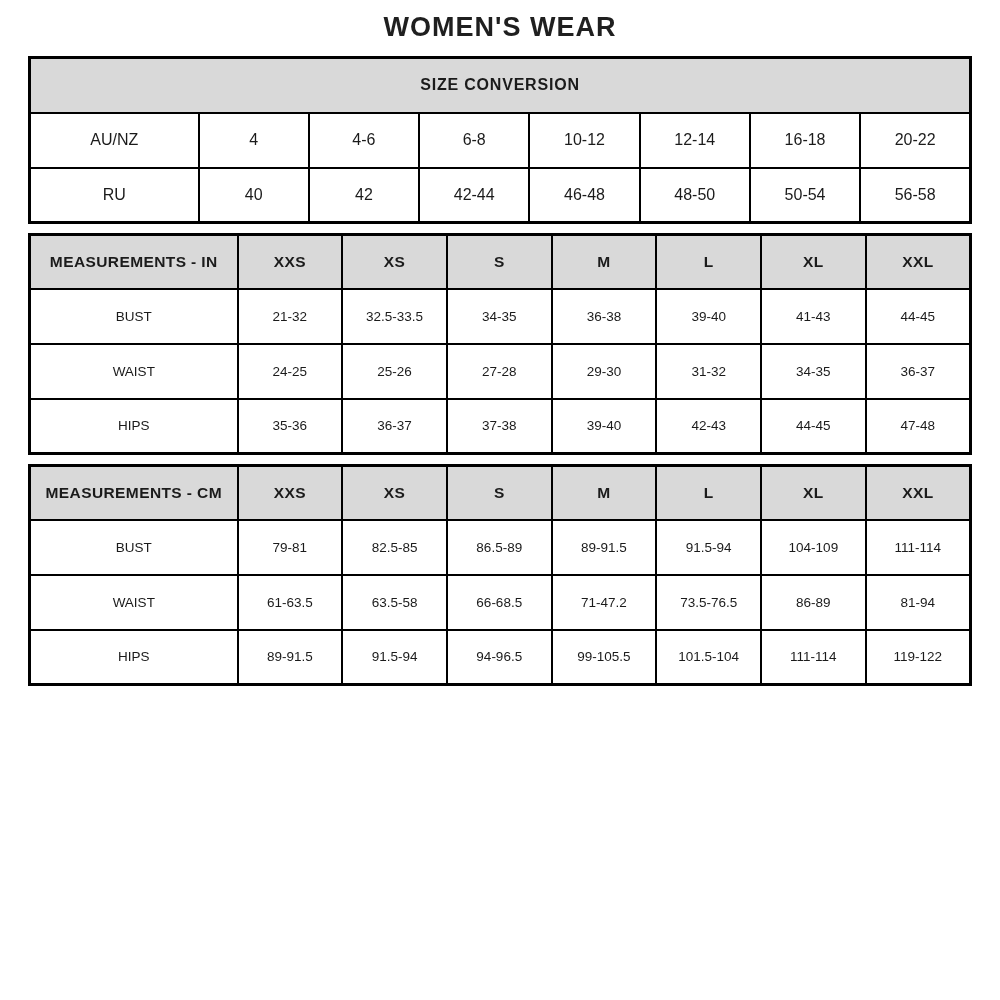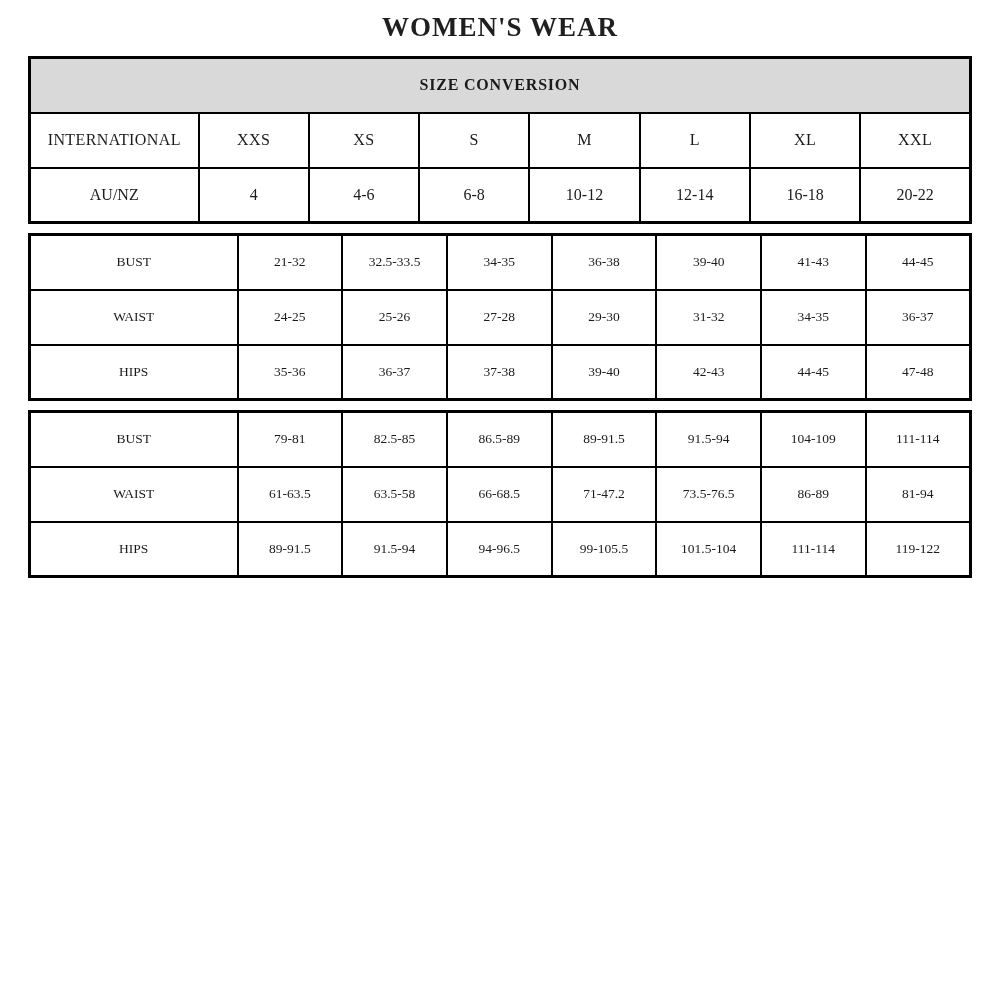--- a/index.html
+++ b/index.html
@@ -8,21 +8,21 @@
     --text-color: #1b1b1b;
   }
   * { box-sizing: border-box; }
   html, body {
     margin: 0; padding: 0;
     width: 1000px; height: 1000px;
     background: #ffffff;
     font-family: "Liberation Sans", sans-serif;
     color: var(--text-color);
   }
-  .page { padding: 8px 28px 0 28px; font-family: Liberation Serif, serif; }
+  .page { padding: 8px 28px 0 28px; }
   .page-title {
     text-align: center;
     font-size: 27px;
     font-weight: 700;
     letter-spacing: 1px;
     margin: 4px 0 13px 0;
     color: #1f1f1f;
   }
   table.size-table {
     border-collapse: collapse;
@@ -74,55 +74,65 @@
         <col>
         <col>
         <col>
         <col>
         <col>
       </colgroup>
       <tbody>
         <tr>
           <td class="banner-cell" colspan="8">SIZE CONVERSION</td>
         </tr>
-        <tr class="hdr">
-          <td>INTERNATIONAL</td>
-          <td>XXS</td>
-          <td>XS</td>
-          <td>S</td>
-          <td>M</td>
-          <td>L</td>
-          <td>XL</td>
-          <td>XXL</td>
-        </tr>
         <tr>
           <td>AU/NZ</td>
           <td>4</td>
           <td>4-6</td>
           <td>6-8</td>
           <td>10-12</td>
           <td>12-14</td>
           <td>16-18</td>
           <td>20-22</td>
         </tr>
+        <tr>
+          <td>RU</td>
+          <td>40</td>
+          <td>42</td>
+          <td>42-44</td>
+          <td>46-48</td>
+          <td>48-50</td>
+          <td>50-54</td>
+          <td>56-58</td>
+        </tr>
       </tbody>
     </table>
 
   <table class="size-table t23">
       <colgroup>
         <col style="width: 208px;">
         <col>
         <col>
         <col>
         <col>
         <col>
         <col>
         <col>
       </colgroup>
       <tbody>
+        <tr class="hdr">
+          <td>MEASUREMENTS - IN</td>
+          <td>XXS</td>
+          <td>XS</td>
+          <td>S</td>
+          <td>M</td>
+          <td>L</td>
+          <td>XL</td>
+          <td>XXL</td>
+        </tr>
         <tr>
           <td>BUST</td>
           <td>21-32</td>
           <td>32.5-33.5</td>
           <td>34-35</td>
           <td>36-38</td>
           <td>39-40</td>
           <td>41-43</td>
           <td>44-45</td>
         </tr>
@@ -154,20 +164,30 @@
         <col style="width: 208px;">
         <col>
         <col>
         <col>
         <col>
         <col>
         <col>
         <col>
       </colgroup>
       <tbody>
+        <tr class="hdr">
+          <td>MEASUREMENTS - CM</td>
+          <td>XXS</td>
+          <td>XS</td>
+          <td>S</td>
+          <td>M</td>
+          <td>L</td>
+          <td>XL</td>
+          <td>XXL</td>
+        </tr>
         <tr>
           <td>BUST</td>
           <td>79-81</td>
           <td>82.5-85</td>
           <td>86.5-89</td>
           <td>89-91.5</td>
           <td>91.5-94</td>
           <td>104-109</td>
           <td>111-114</td>
         </tr>

